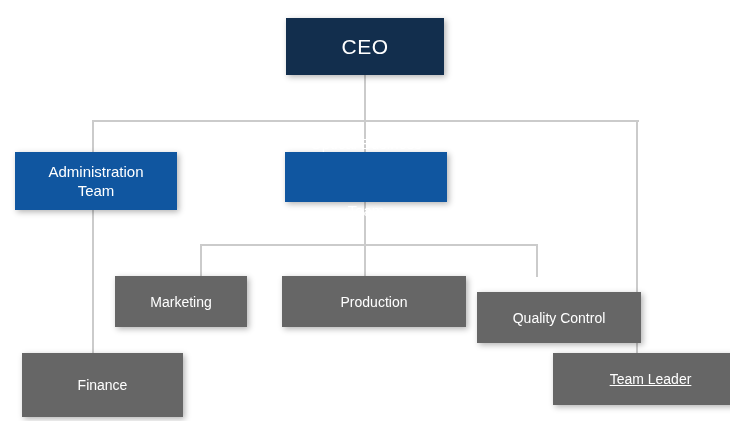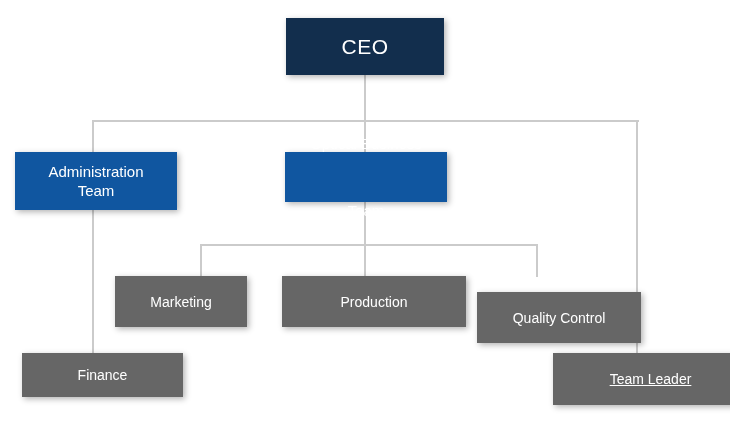--- a/index.html
+++ b/index.html
@@ -56,21 +56,21 @@
   .v-quality  { left: 536px; top: 244px; width: 2px;  height: 33px;  }
 
   
   .pos-ceo        { left: 286px; top:  18px; width: 158px; height: 57px; }
   .pos-admin      { left:  15px; top: 152px; width: 162px; height: 58px; }
   .pos-optical    { left: 285px; top: 152px; width: 162px; height: 50px; gap: 48px; }
   .pos-research   { left: 555px; top: 152px; width: 162px; height: 50px; }
   .pos-marketing  { left: 115px; top: 276px; width: 132px; height: 51px; }
   .pos-prodeng    { left: 282px; top: 276px; width: 184px; height: 51px; }
   .pos-quality    { left: 453px; top: 292px; width: 164px; height: 51px; margin-left: 24px; }
-  .pos-finance    { left:  22px; top: 353px; width: 161px; height: 44px; text-align: center; }
+  .pos-finance    { left:  22px; top: 353px; width: 161px; height: 64px; text-align: center; }
   .pos-teamleader { left: 553px; top: 353px; width: 195px; height: 52px; text-decoration: underline; }
 </style>
 </head>
 <body>
 
 <div class="canvas">
 
   <div class="line v-center"></div>
   <div class="line h-row2"></div>
   <div class="line v-left"></div>

